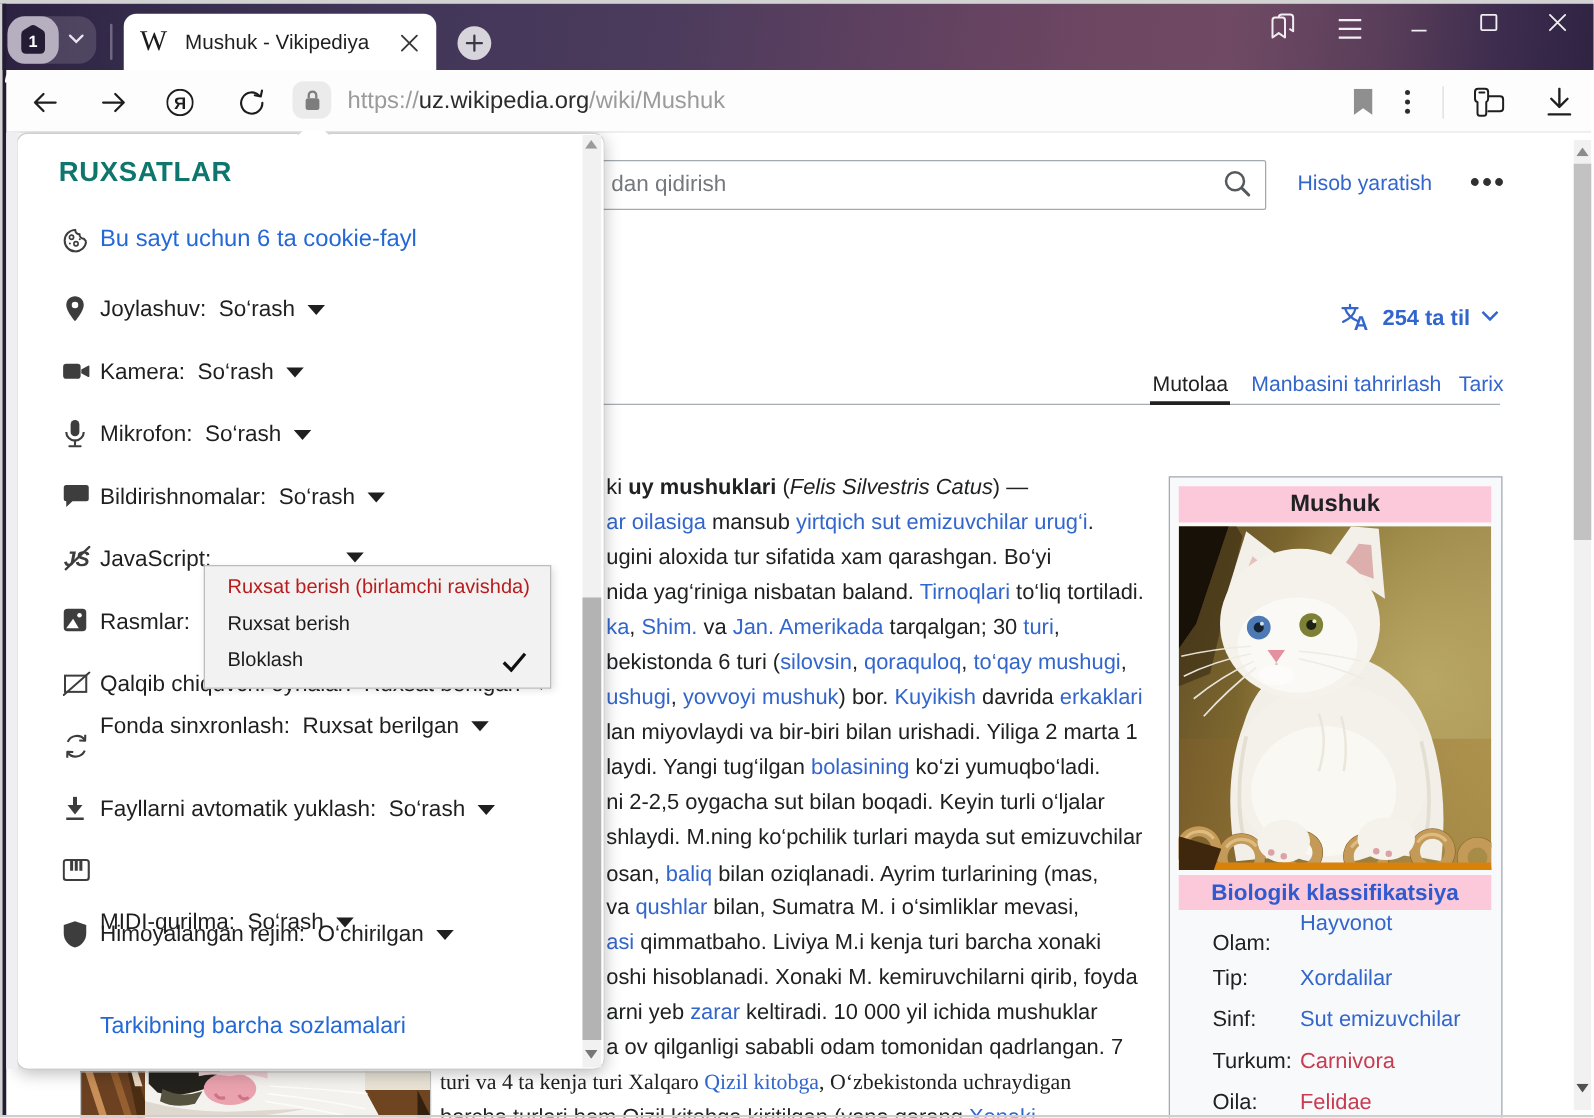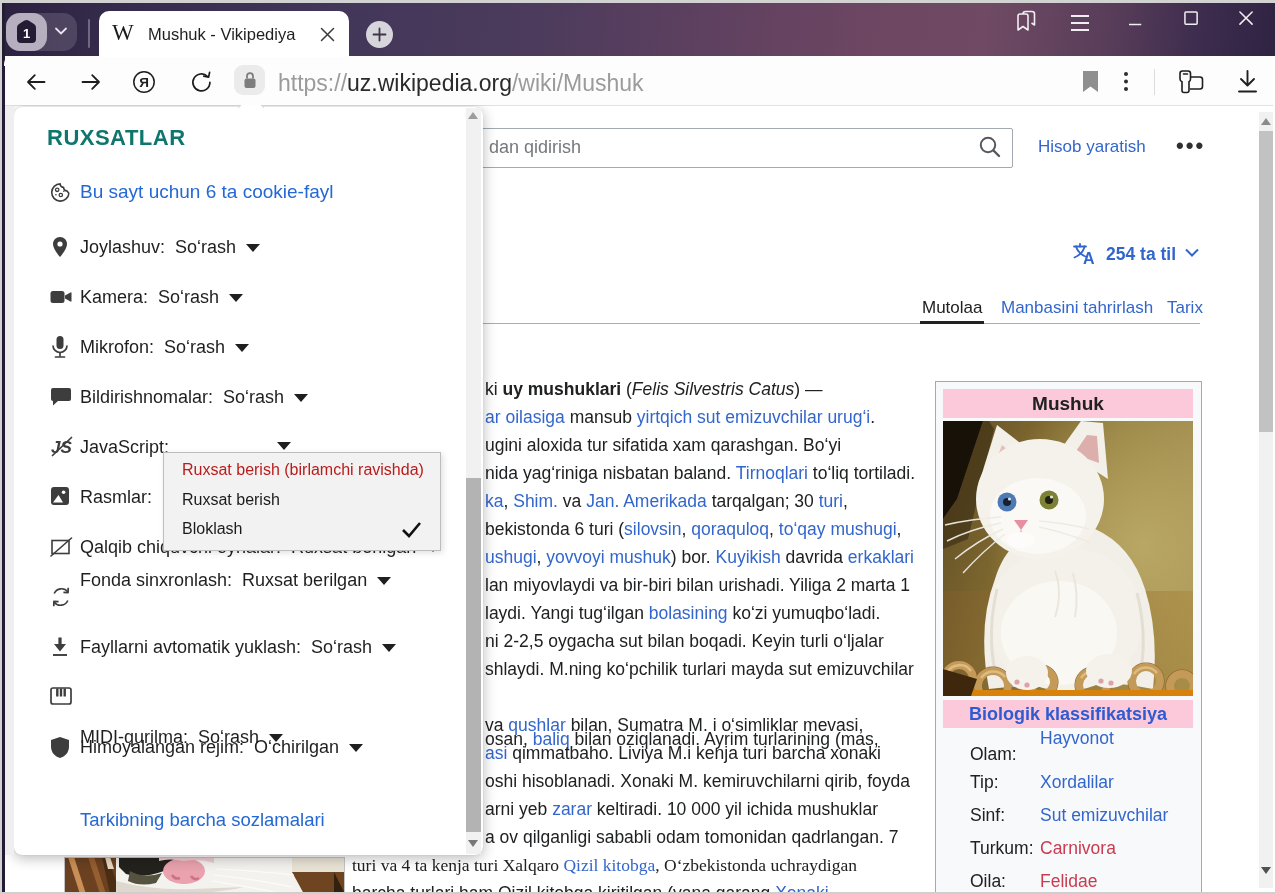--- a/index.html
+++ b/index.html
@@ -49,21 +49,21 @@
 <div class="ln" style="top:433px;">ugini aloxida tur sifatida xam qarashgan. Bo‘yi</div>
 <div class="ln" style="top:461px;">nida yag‘riniga nisbatan baland. <a>Tirnoqlari</a> to‘liq tortiladi.</div>
 <div class="ln" style="top:489px;"><a>ka</a>, <a>Shim.</a> va <a>Jan. Amerikada</a> tarqalgan; 30 <a>turi</a>,</div>
 <div class="ln" style="top:517px;">bekistonda 6 turi (<a>silovsin</a>, <a>qoraquloq</a>, <a>to‘qay mushugi</a>,</div>
 <div class="ln" style="top:545px;"><a>ushugi</a>, <a>yovvoyi mushuk</a>) bor. <a>Kuyikish</a> davrida <a>erkaklari</a></div>
 <div class="ln" style="top:573px;">lan miyovlaydi va bir-biri bilan urishadi. Yiliga 2 marta 1</div>
 <div class="ln" style="top:601px;">laydi. Yangi tug‘ilgan <a>bolasining</a> ko‘zi yumuqbo‘ladi.</div>
 <div class="ln" style="top:629px;">ni 2-2,5 oygacha sut bilan boqadi. Keyin turli o‘ljalar</div>
 <div class="ln" style="top:657px;">shlaydi. M.ning ko‘pchilik turlari mayda sut emizuvchilar</div>
 <div class="ln" style="top:685px;margin-top:28px;">va <a>qushlar</a> bilan, Sumatra M. i o‘simliklar mevasi,</div>
-<div class="ln" style="top:727px;">osan, <a>baliq</a> bilan oziqlanadi. Ayrim turlarining (mas,</div>
+<div class="ln" style="top:687px;">osan, <a>baliq</a> bilan oziqlanadi. Ayrim turlarining (mas,</div>
 <div class="ln" style="top:741px;"><a>asi</a> qimmatbaho. Liviya M.i kenja turi barcha xonaki</div>
 <div class="ln" style="top:769px;">oshi hisoblanadi. Xonaki M. kemiruvchilarni qirib, foyda</div>
 <div class="ln" style="top:797px;">arni yeb <a>zarar</a> keltiradi. 10 000 yil ichida mushuklar</div>
 <div class="ln" style="top:825px;">a ov qilganligi sababli odam tomonidan qadrlangan. 7</div>
 <div class="ln2" style="top:853px;font-family:Liberation Serif, serif;">turi va 4 ta kenja turi Xalqaro <a>Qizil kitobga</a>, O‘zbekistonda uchraydigan</div>
 <div class="ln2" style="top:881px;">barcha turlari ham Qizil kitobga kiritilgan (yana qarang <a>Xonaki</a></div>
 
 <div class="abs" style="left:935px;top:381px;width:265px;height:560px;background:#f8f9fa;border:1px solid #a2a9b1;z-index:2;"></div>
 <div class="abs" style="left:943px;top:389px;width:250px;height:29px;background:#fbc9d9;z-index:3;text-align:center;font-size:19px;font-weight:bold;color:#202122;line-height:29px;">Mushuk</div>
 <svg id="kitten" class="abs" style="left:943px;top:421px;z-index:3;" width="250" height="275" viewBox="0 0 250 275">
@@ -383,21 +383,21 @@
 <svg class="abs" style="left:190px;top:71px;z-index:42;" width="23" height="23" viewBox="0 0 23 23">
   <path d="M17.5 5.5 A8.5 8.5 0 1 0 19.9 11.3" fill="none" stroke="#1c1c1c" stroke-width="1.7" stroke-linecap="round"></path>
   <path d="M13.8 5.2 L18.6 6.2 L19.6 1.4" fill="none" stroke="#1c1c1c" stroke-width="1.7" stroke-linecap="round" stroke-linejoin="round"></path>
 </svg>
 
 <div class="abs" style="left:234px;top:65px;width:31px;height:30px;background:#ebebeb;border-radius:9px;z-index:42;"></div>
 <svg class="abs" style="left:243px;top:71px;z-index:43;" width="14" height="18" viewBox="0 0 14 18">
   <rect x="1.5" y="7.5" width="11" height="9.5" rx="2" fill="#7d7d7d"></rect>
   <path d="M4 7.5 V5.2 a3 3 0 0 1 6 0 V7.5" fill="none" stroke="#7d7d7d" stroke-width="1.8"></path>
 </svg>
-<div class="abs" style="left:278px;top:70px;font-size:23px;color:#9b9b9b;z-index:42;">https://<span style="color:#2b2b2b;">uz.wikipedia.org</span>/wiki/Mushuk</div>
+<div class="abs" style="left:278px;top:70px;font-size:19px;color:#9b9b9b;z-index:42;">https://<span style="color:#2b2b2b;">uz.wikipedia.org</span>/wiki/Mushuk</div>
 
 <svg class="abs" style="left:1083px;top:71px;z-index:42;" width="15" height="21" viewBox="0 0 15 21">
   <path d="M0 0 H15 V21 L7.5 15.5 L0 21 Z" fill="#8f8f8f"></path>
 </svg>
 <svg class="abs" style="left:1123px;top:71px;z-index:42;" width="6" height="21" viewBox="0 0 6 21">
   <circle cx="3" cy="3" r="2" fill="#2d2d2d"></circle>
     <circle cx="3" cy="10.5" r="2" fill="#2d2d2d"></circle>
     <circle cx="3" cy="18" r="2" fill="#2d2d2d"></circle>
 </svg>
 <div class="abs" style="left:1154px;top:69px;width:1px;height:26px;background:#dcdcdc;z-index:42;"></div>

